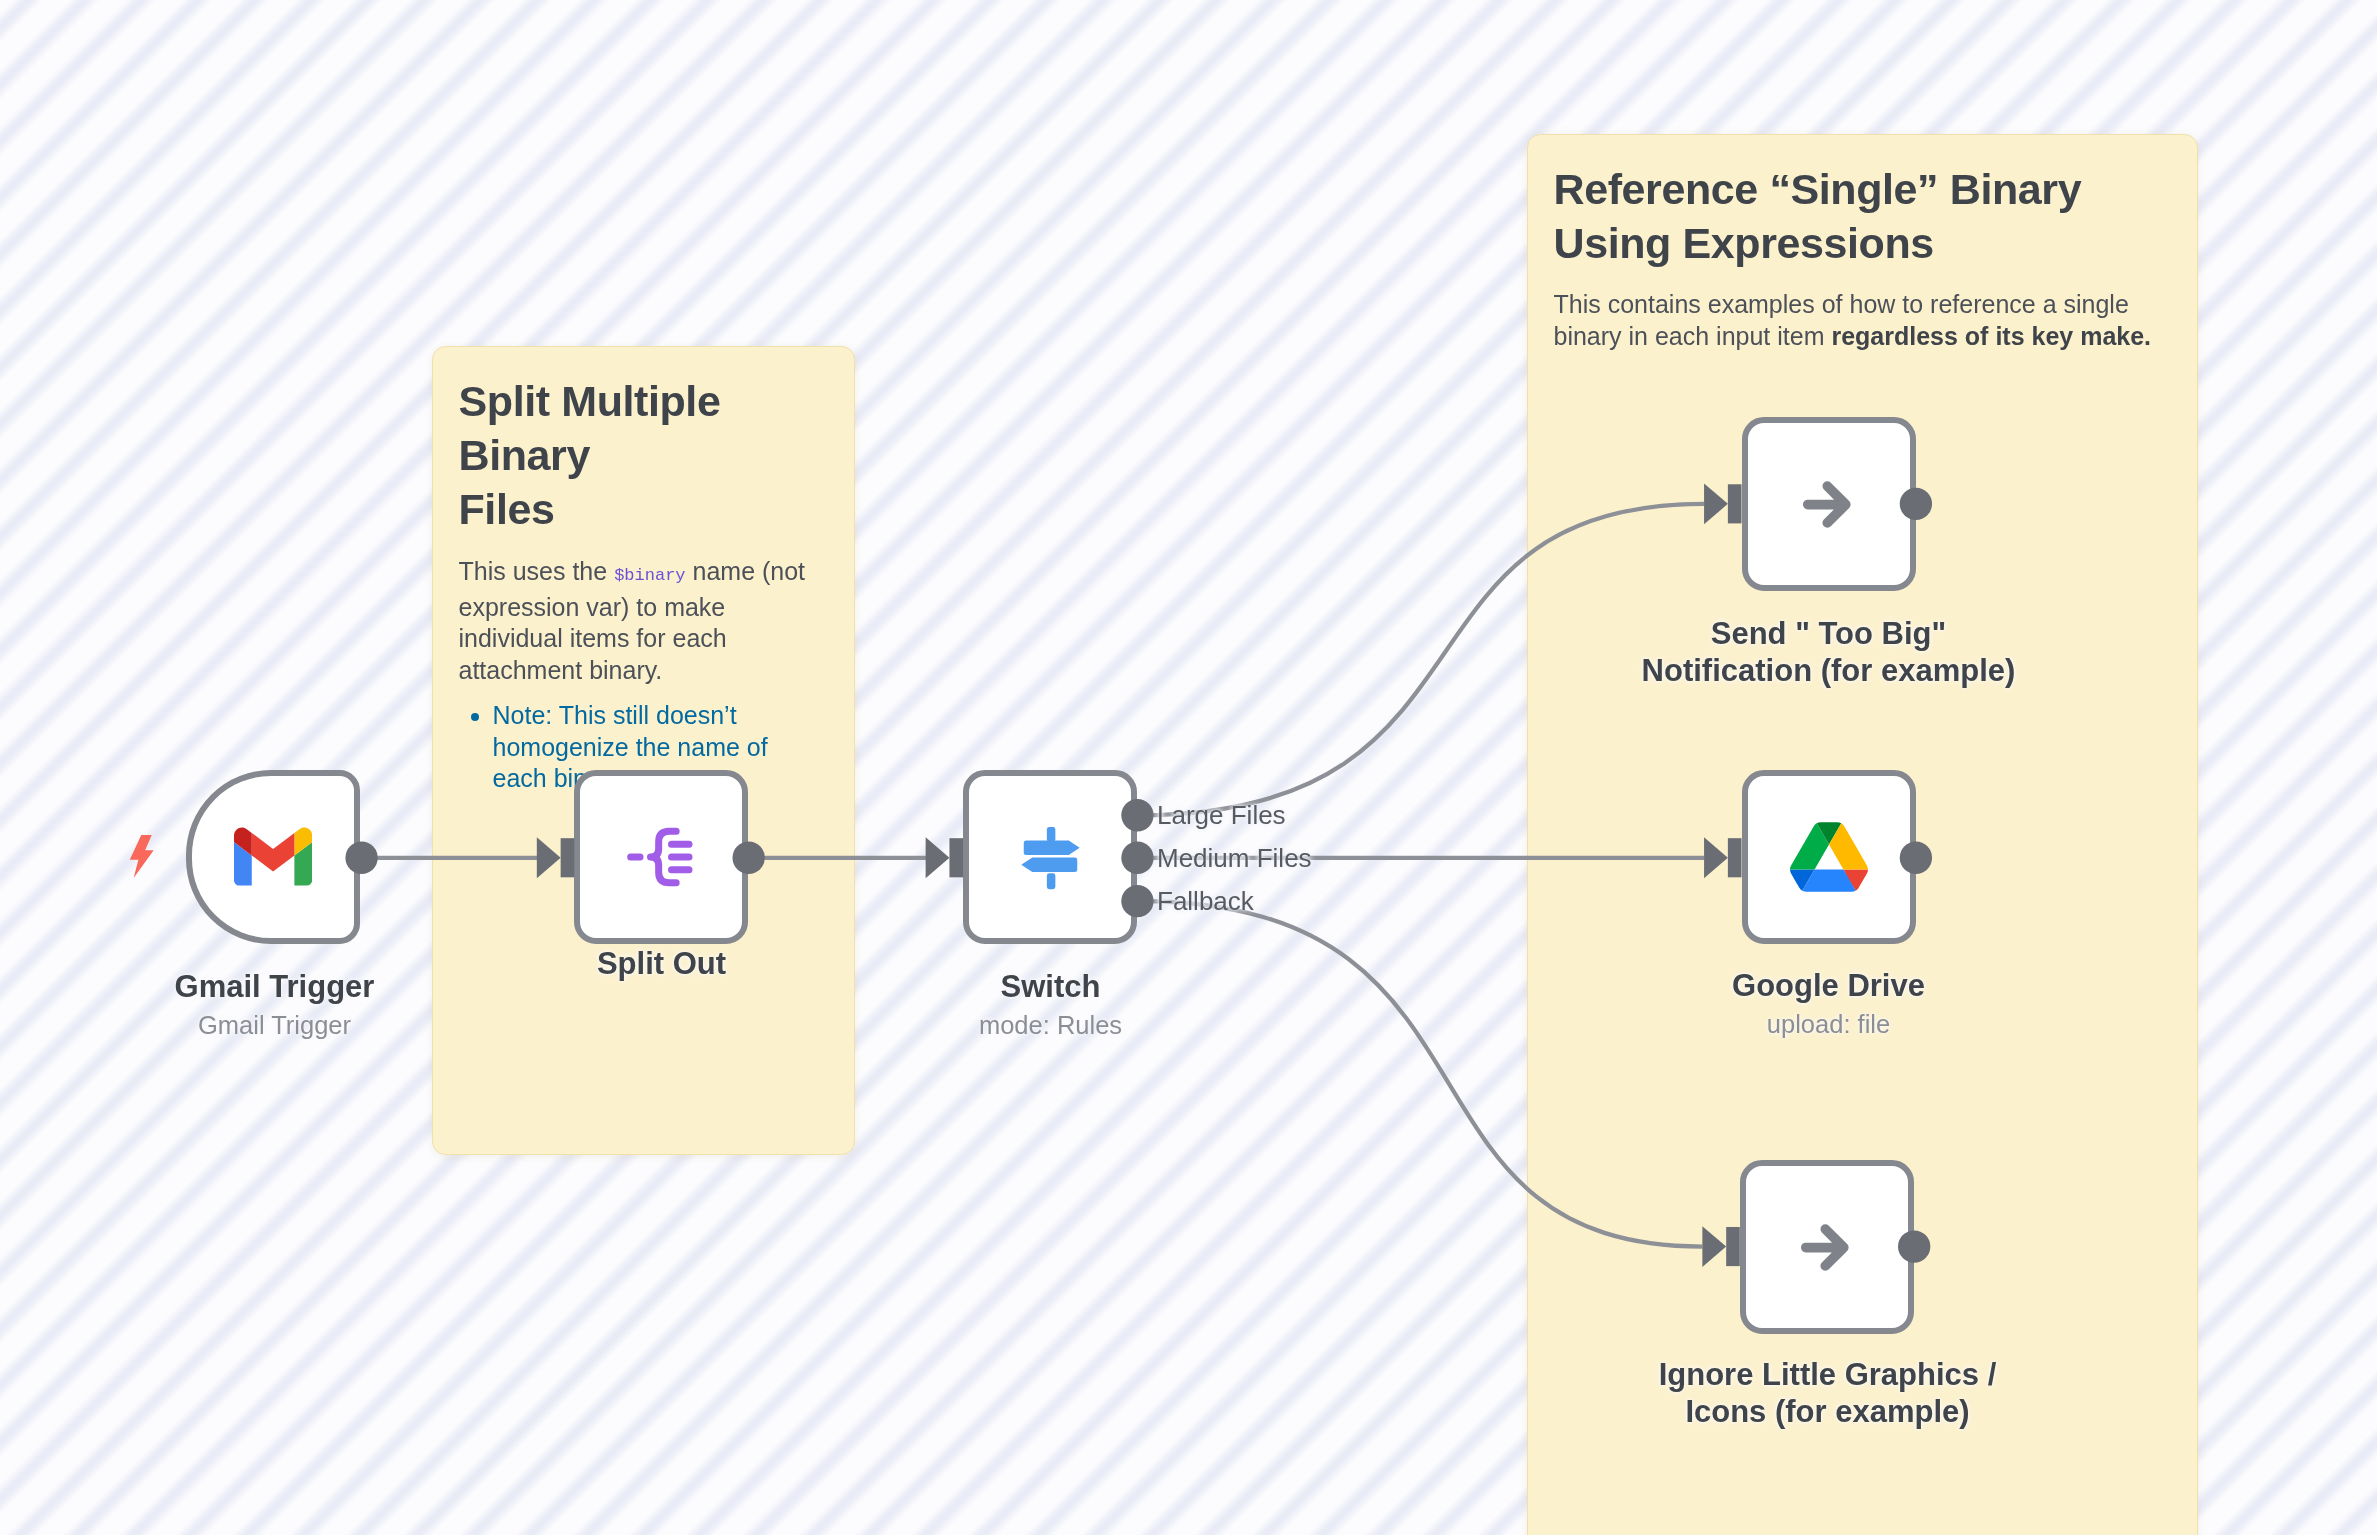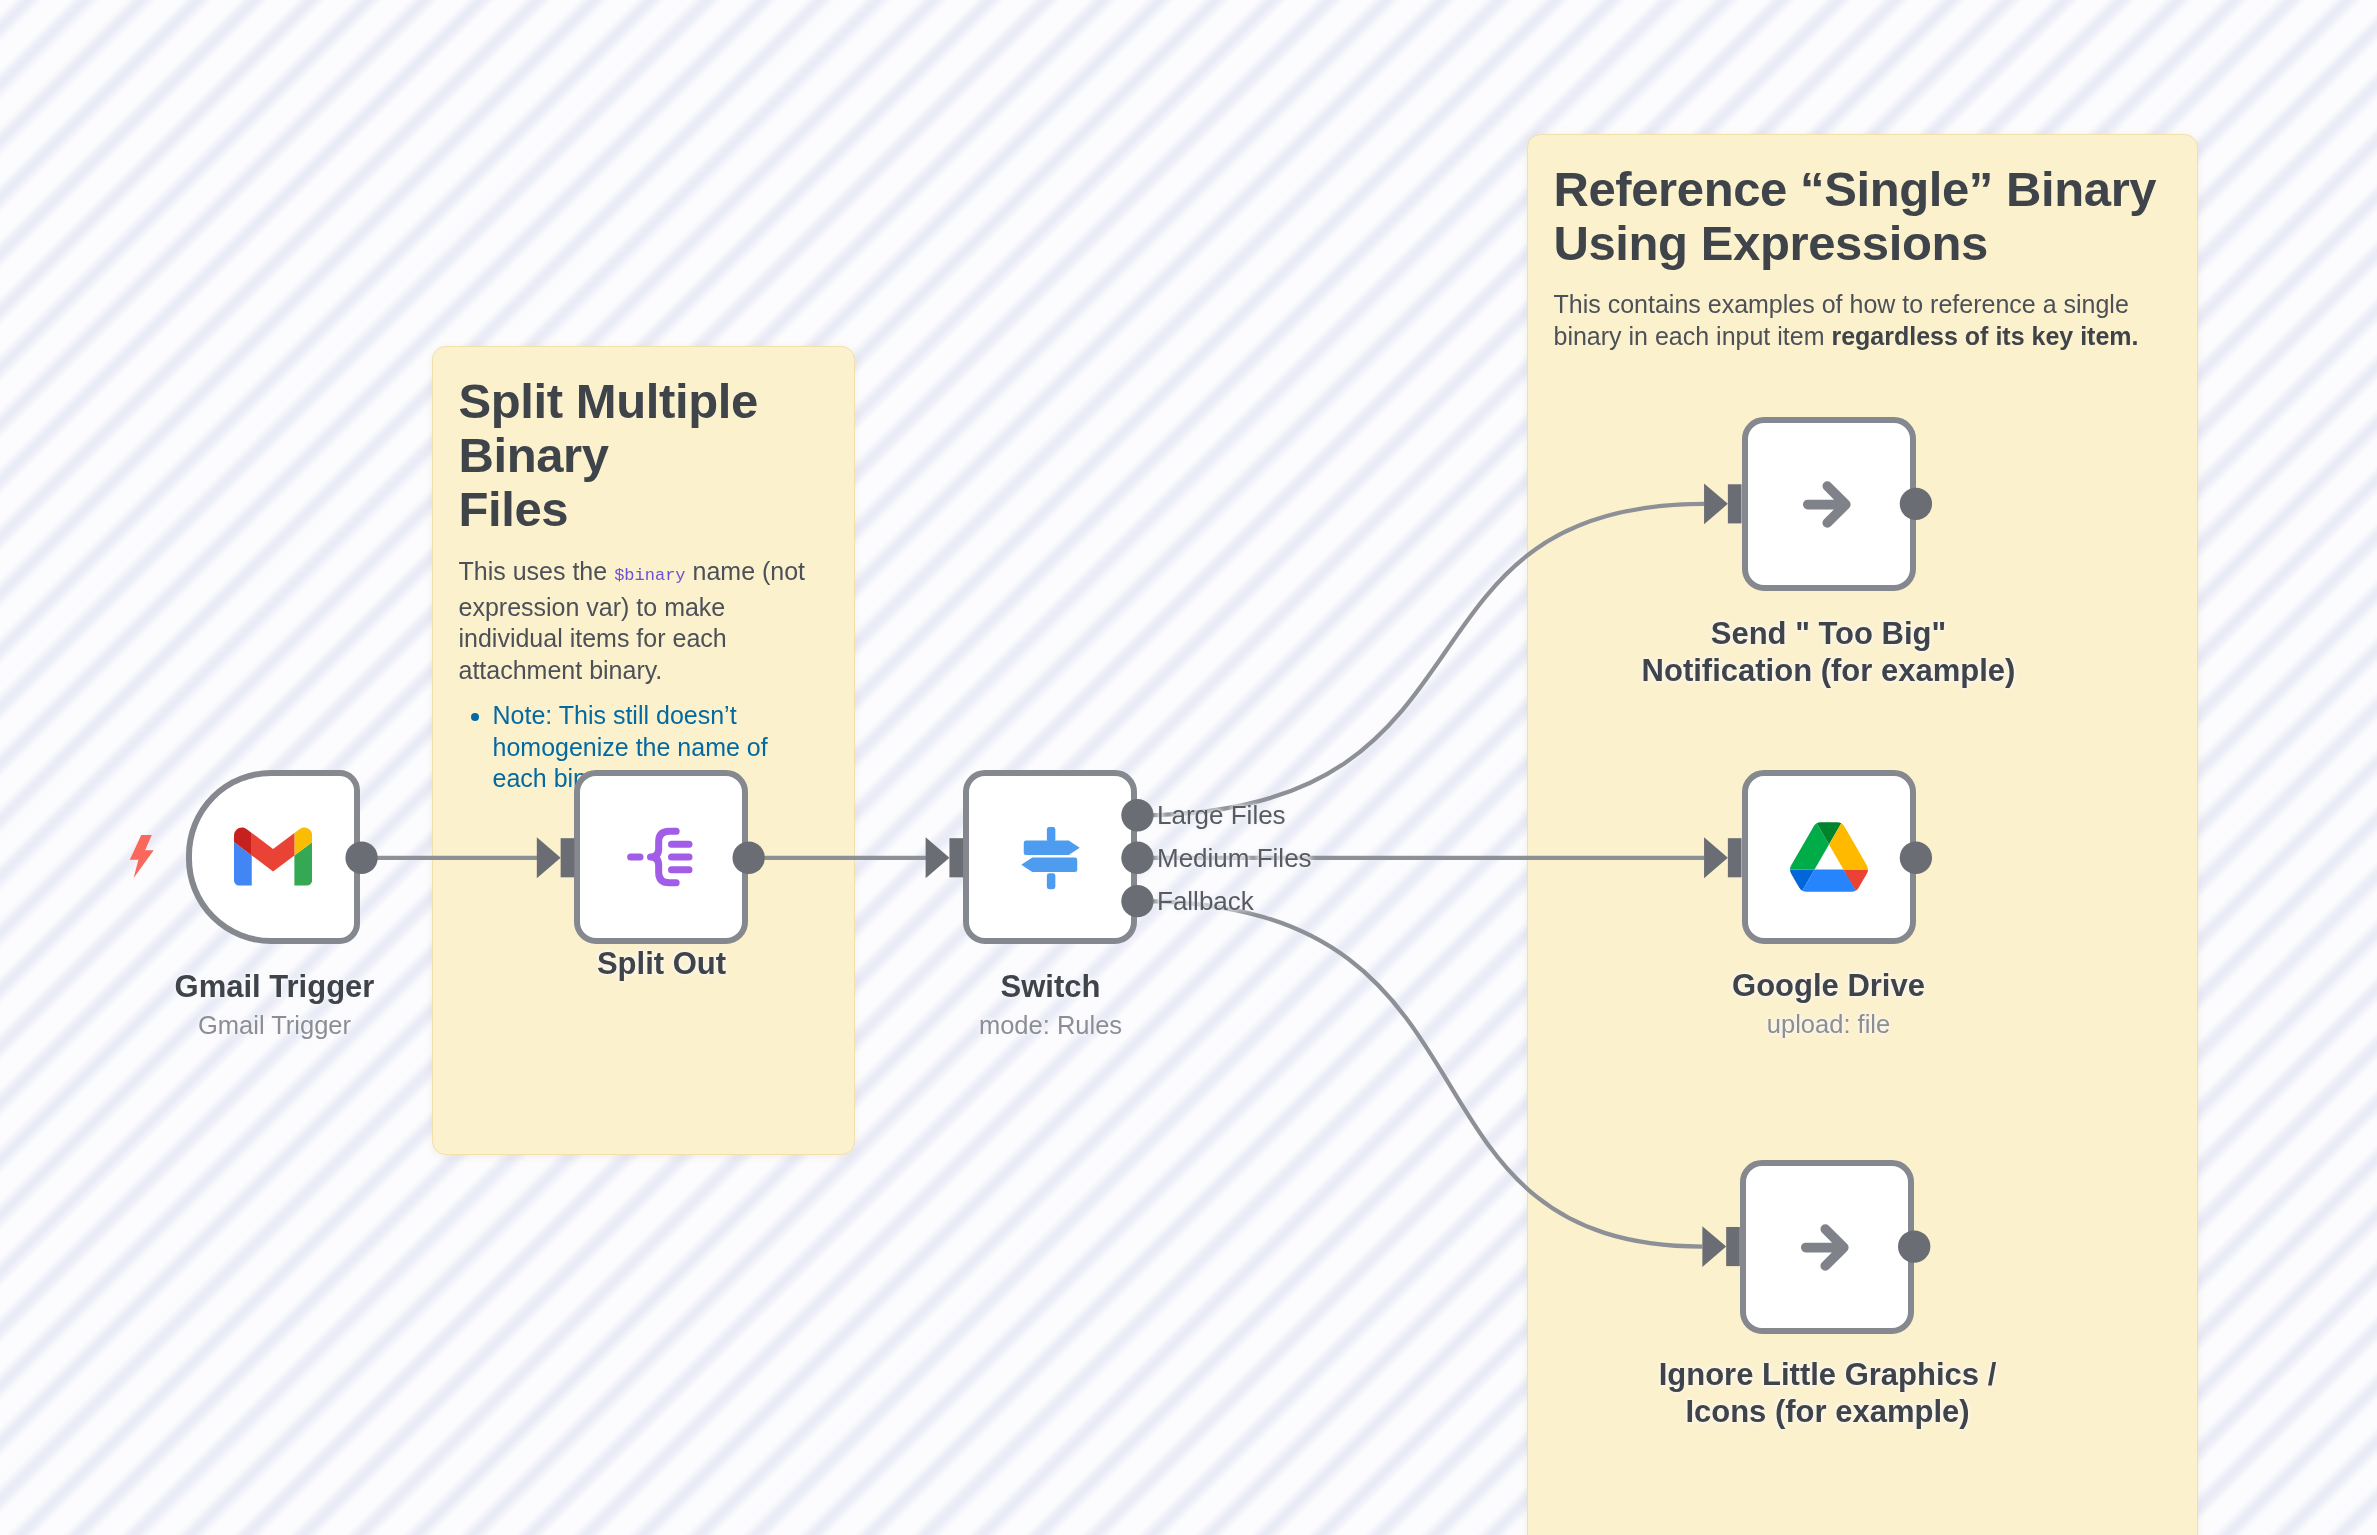--- a/index.html
+++ b/index.html
@@ -7,21 +7,21 @@
   #canvas{
     position:relative;width:2377px;height:1536px;overflow:hidden;
     background:repeating-linear-gradient(135deg,
       #fcfcfe 0px,#fcfcfe 9.4px,#e9ebf6 18px,#e9ebf6 22px,#fcfcfe 31px,#fcfcfe 40px);
   }
   .sticky{
     position:absolute;background:#fcf1cd;border:1.7px solid #f0e0ab;border-radius:13.6px;
     box-sizing:border-box;padding:22px 25.5px;box-shadow:0 1.7px 8.5px rgba(170,150,90,.12);
   }
   .sticky h1{
-    margin:5.1px 0 0 0;font-size:49px;line-height:54px;font-weight:700;color:#3f434a;letter-spacing:-0.4px;
+    margin:5.1px 0 0 0;font-size:43px;line-height:54px;font-weight:700;color:#3f434a;letter-spacing:-0.4px;
   }
   .sticky h1 span{display:block;}
   .sticky .body{margin-top:20.4px;font-size:25px;line-height:31.5px;color:#4c5058;}
   .sticky .body b{color:#3f434a;}
   .sticky code{
     font-family:Liberation Mono, monospace;
     font-size:17px;color:#6b50d8;
   }
   .sticky ul{margin:13.6px 0 0 0;padding-left:34px;}
   .sticky li{font-size:25px;line-height:31.5px;color:#0369a1;}
@@ -59,21 +59,21 @@
     <ul>
       <li>Note: This still doesn’t homogenize the name of each binary.</li>
     </ul>
   </div>
 
   <div class="sticky" style="left:1527px;top:134px;width:671px;height:1447px;">
     <h1>
       <span>Reference “Single” Binary</span>
       <span>Using Expressions</span>
     </h1>
-    <div class="body" style="margin-top:19px;"><span>This contains examples of how to reference a single binary in each input item </span><b>regardless of its key item.</b></div>
+    <div class="body" style="margin-top:19px;"><span>This contains examples of how to reference a single binary in each input item </span><b>regardless of its key make.</b></div>
   </div>
 
   <svg style="position:absolute;left:129px;top:835px;z-index:4;" width="25.5" height="43" viewBox="0 0 25 45">
     <polygon points="12,0 23,0 16,16 25,16 4,45 9,26 0,26" fill="#f9685a"></polygon>
   </svg>
 
   <div class="node trigger" style="left:186px;top:770px;">
     <span class="iconwrap">
       <svg width="78" height="60" viewBox="0 0 49.4 37.25">
         <path fill="#4285f4" d="M3.375 36.75h7.875V17.625L0 9.187v24.188c0 1.86 1.508 3.375 3.375 3.375z"></path>

